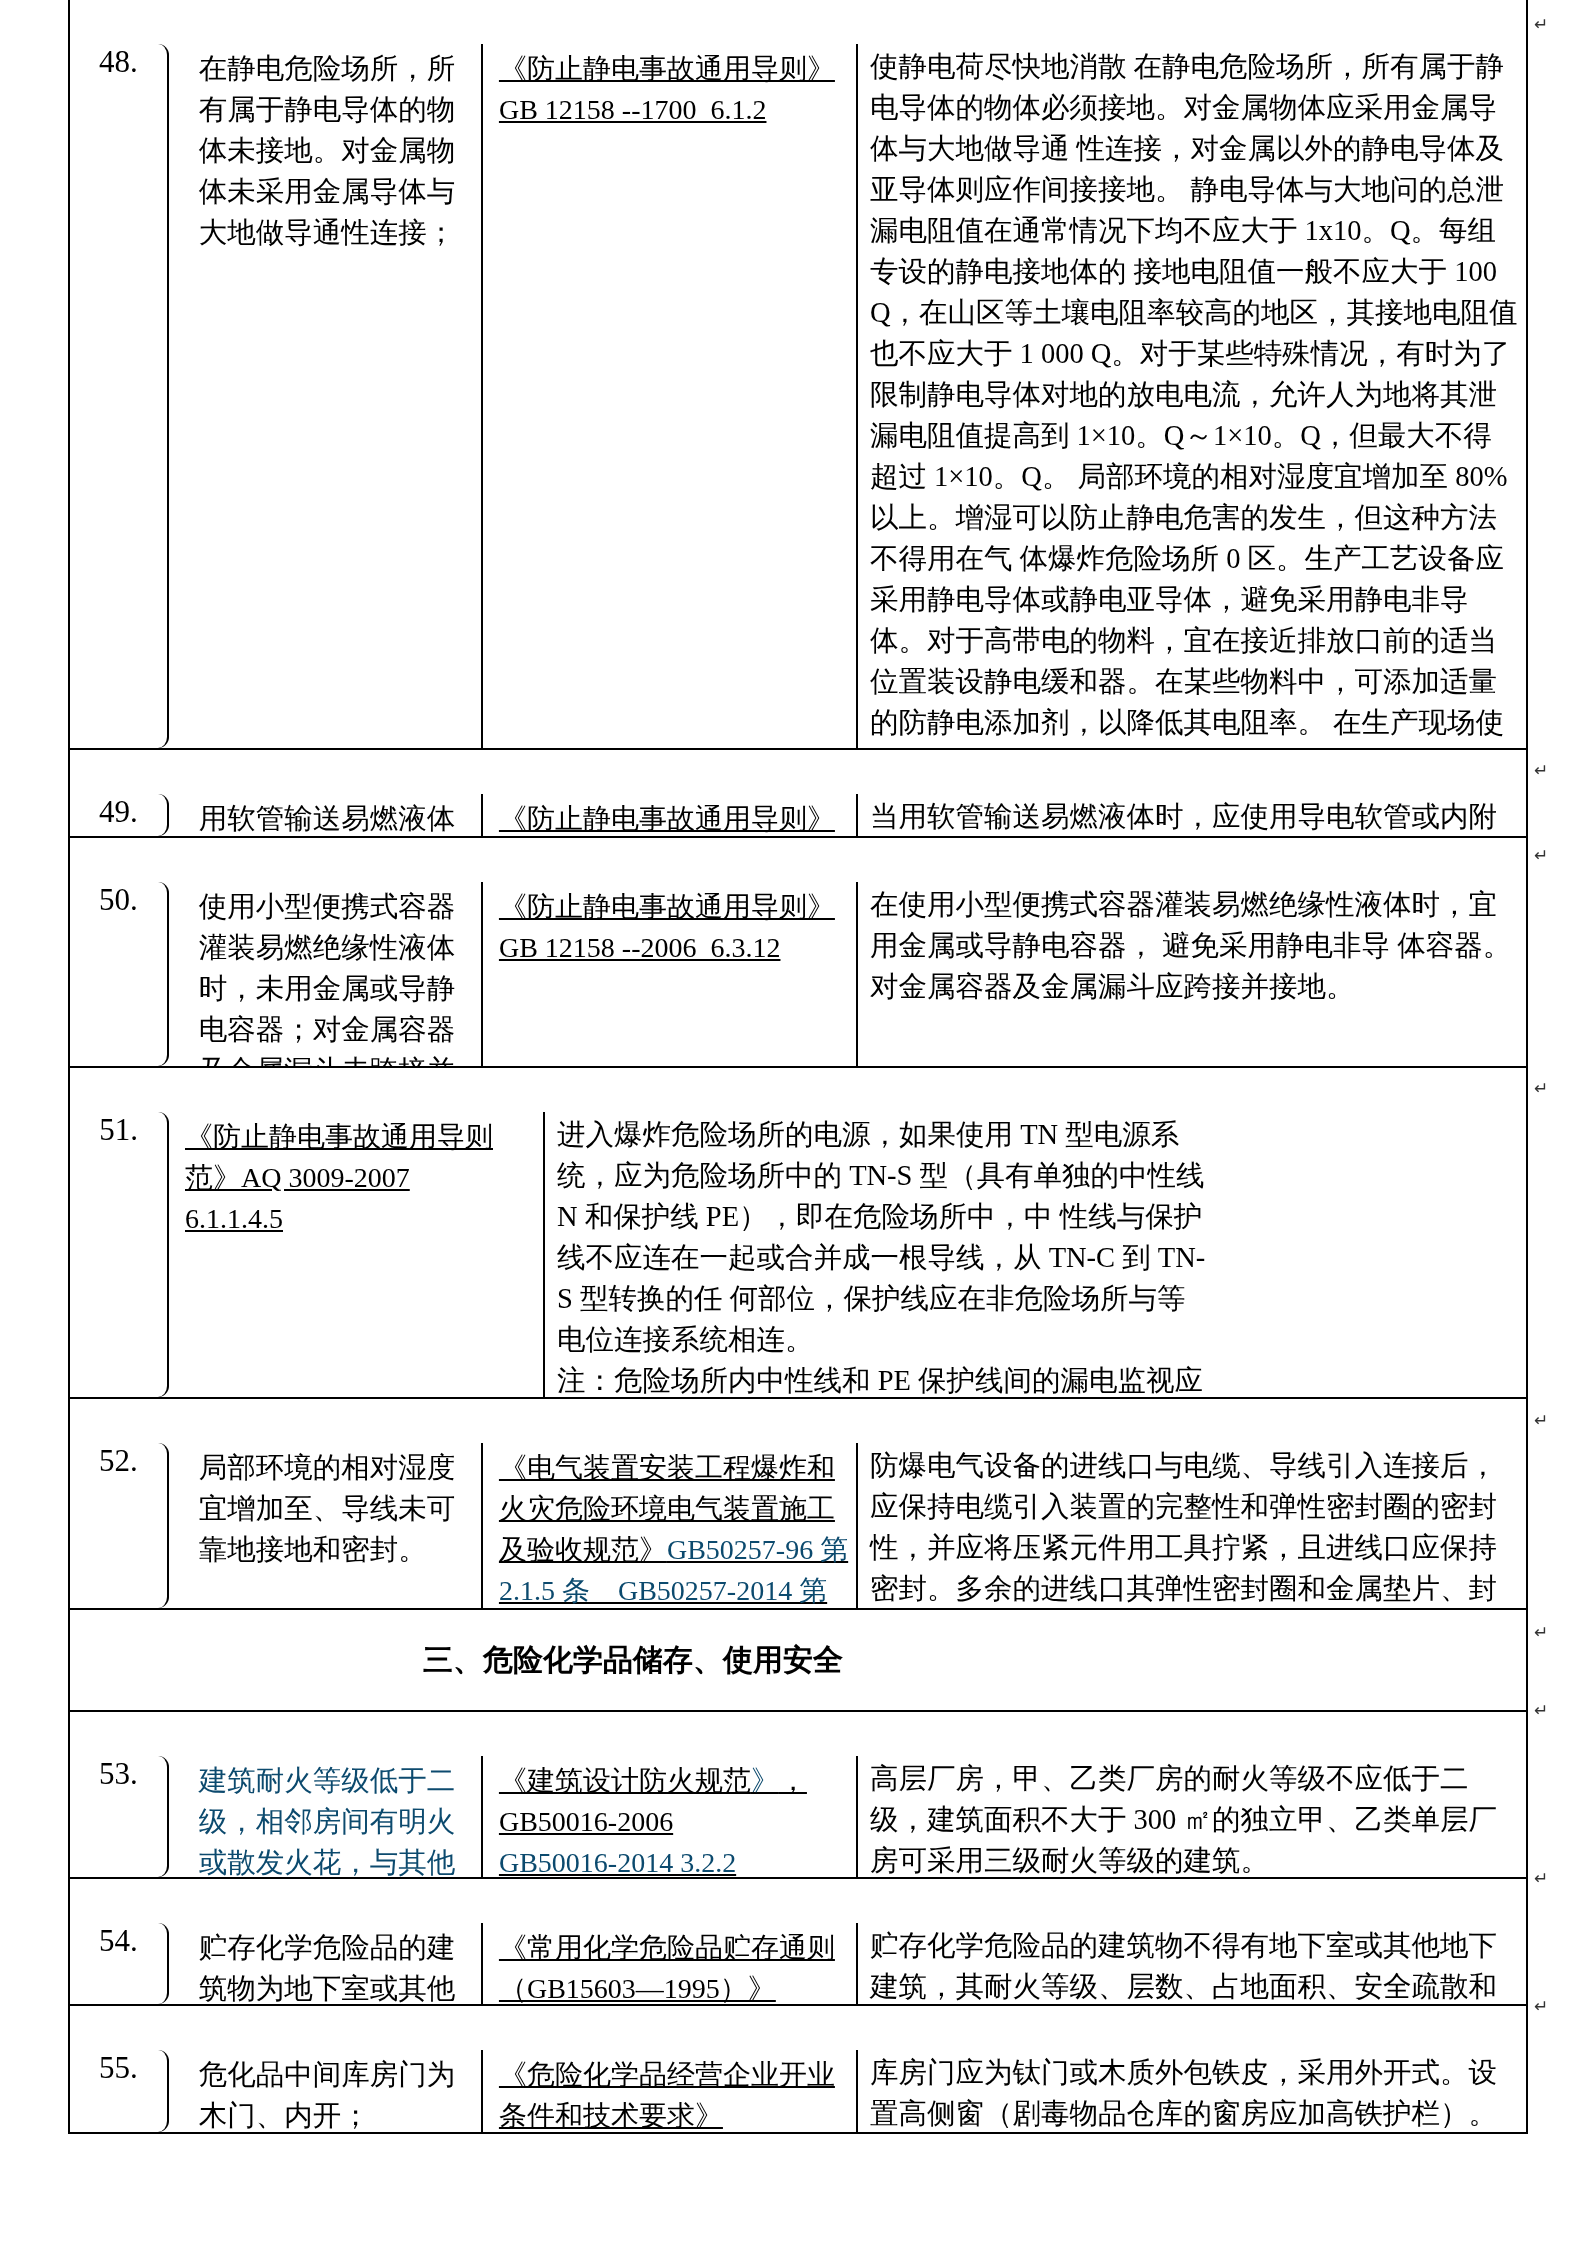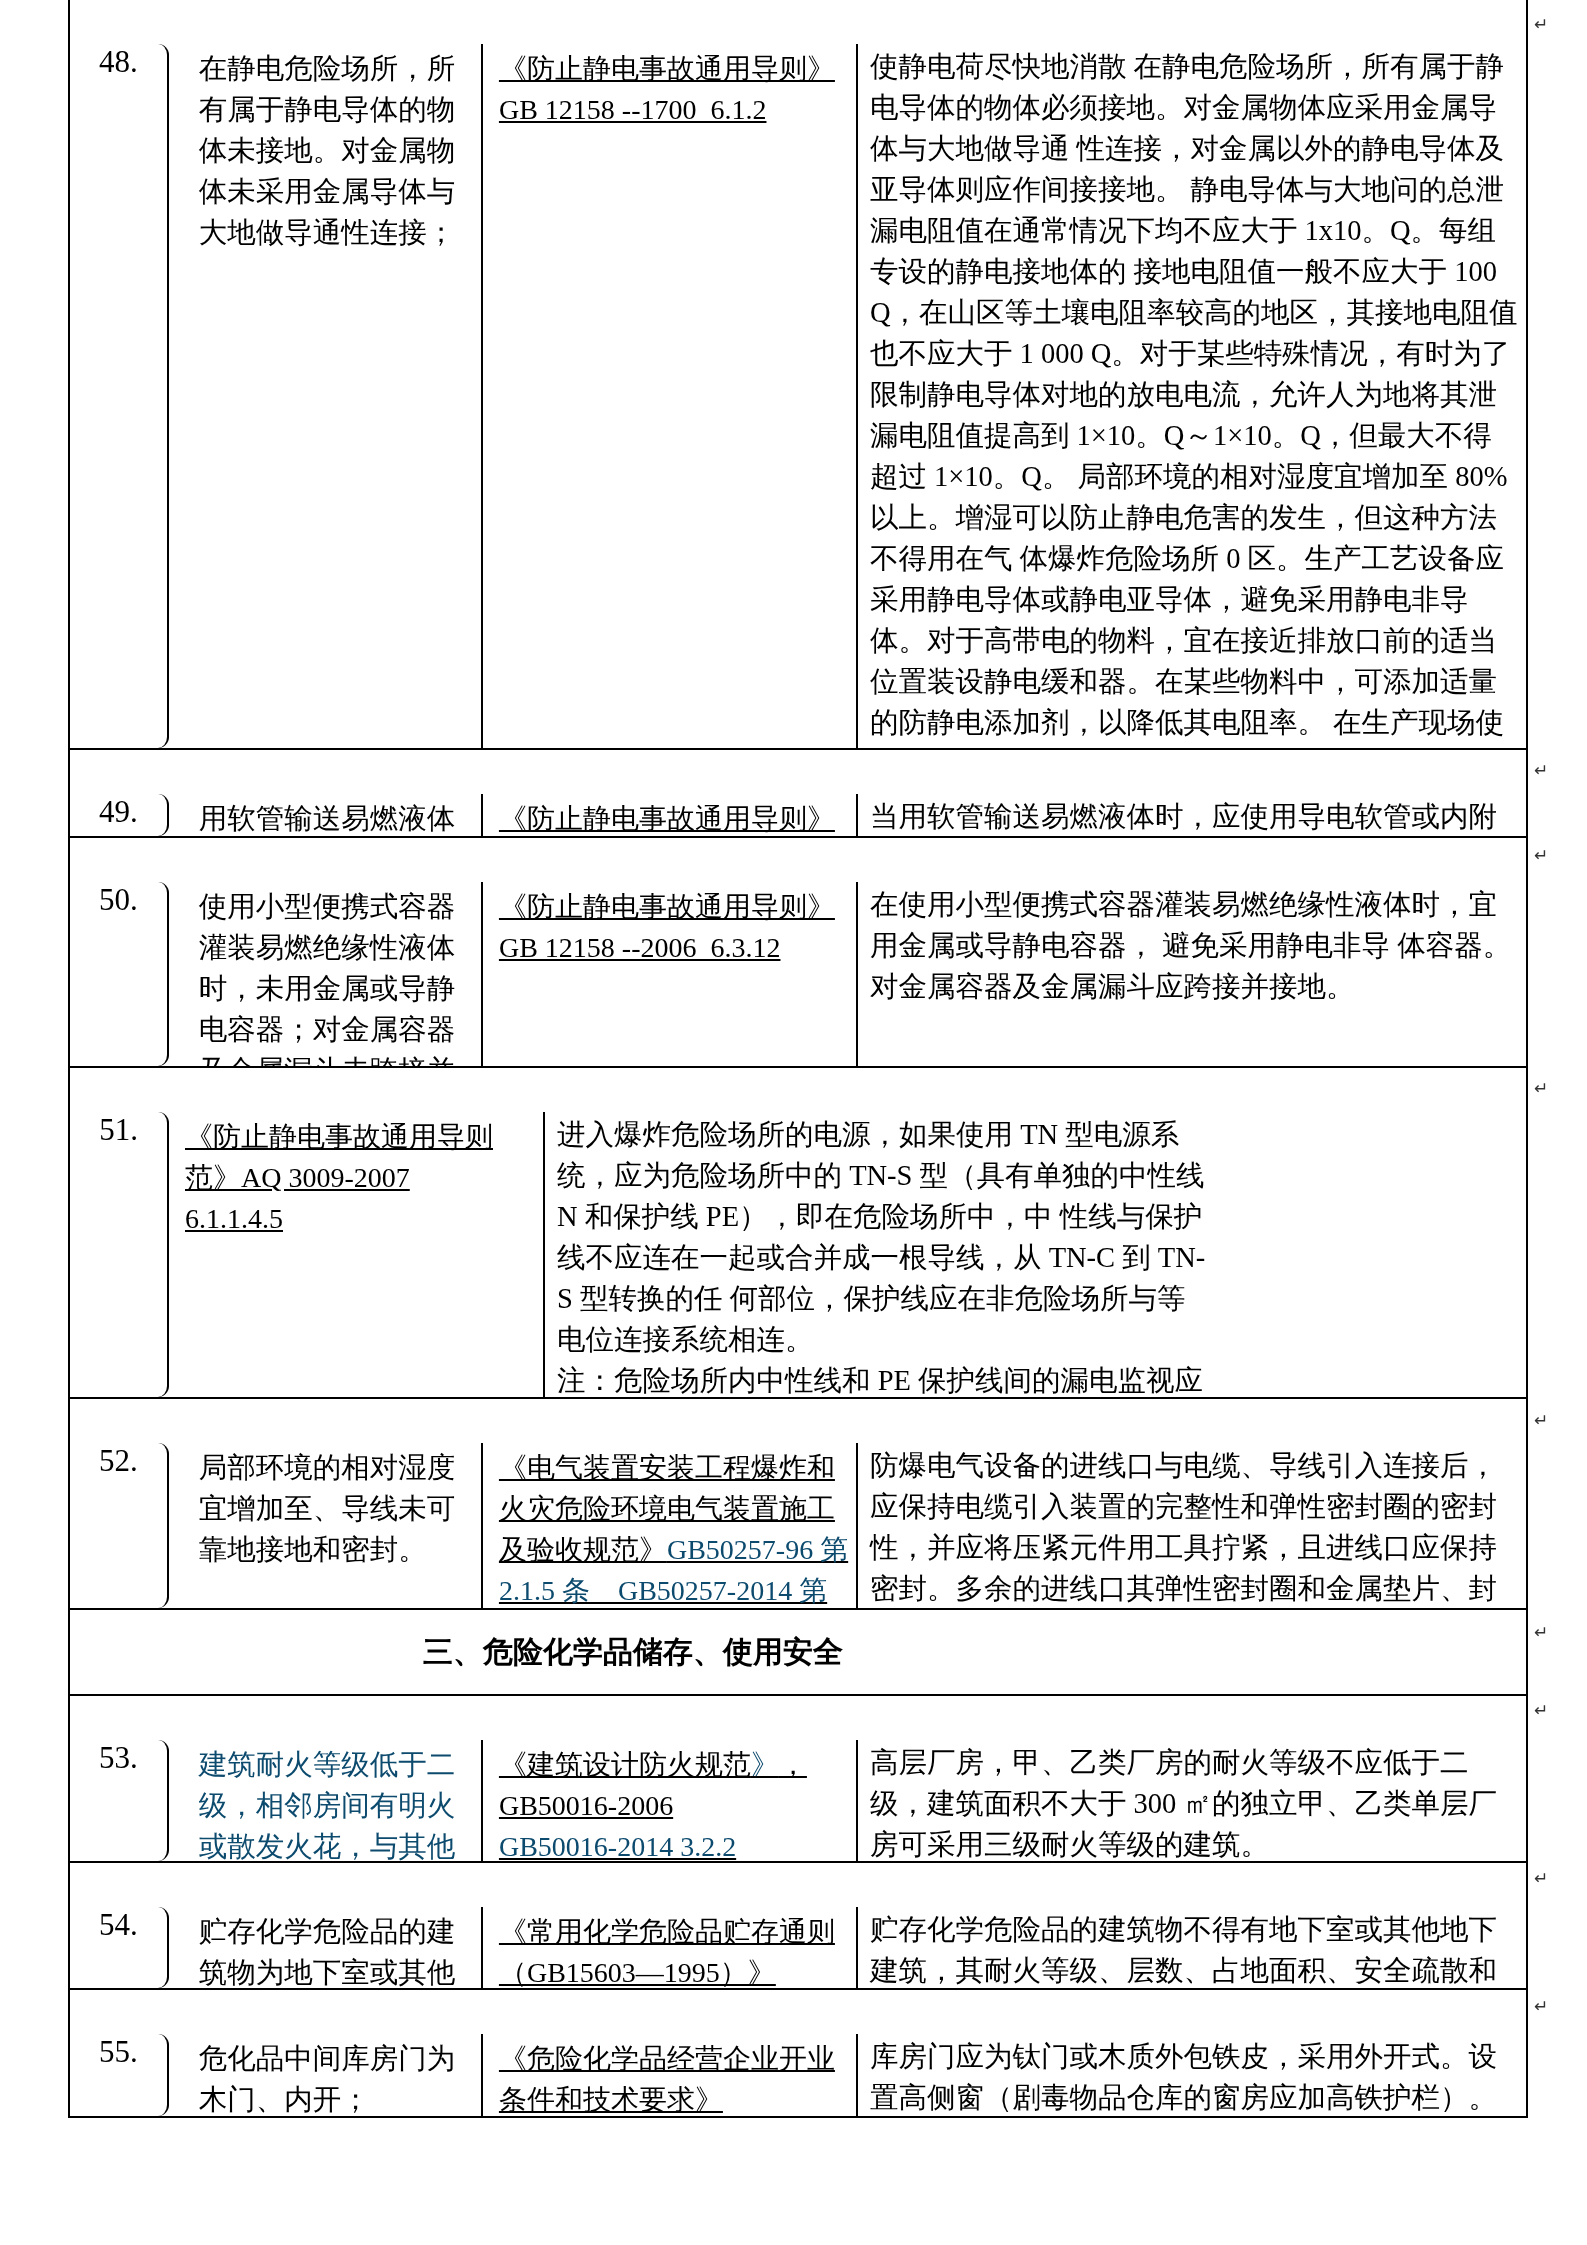--- a/index.html
+++ b/index.html
@@ -116,21 +116,21 @@
         <div class="line"><span>及验收规范》</span><span class="red">GB50257-96 第</span></div>
         <div class="line"><span class="red">2.1.5 条    GB50257-2014 第</span></div>
         <div class="line"><span class="red">4.1.4 条</span></div>
       </div>
     </div>
     <div class="c c4 last">
         <div class="txt para">防爆电气设备的进线口与电缆、导线引入连接后，应保持电缆引入装置的完整性和弹性密封圈的密封性，并应将压紧元件用工具拧紧，且进线口应保持密封。多余的进线口其弹性密封圈和金属垫片、封堵件等应齐全，且安装紧固，密封良好。</div>
       </div>
   </div>
 
-  <div class="row header-row" style="height:86px">
+  <div class="row header-row" style="height:102px">
     <span>三、危险化学品储存、使用安全</span>
   </div>
 
   <div class="row" style="height:167px">
     <div class="c c1">
         <span>53.</span>
       </div>
     <div class="c c2">
         <div class="txt red">建筑耐火等级低于二级，相邻房间有明火或散发火花，与其他房间相邻的墙有门、窗、口；</div>
       </div>

